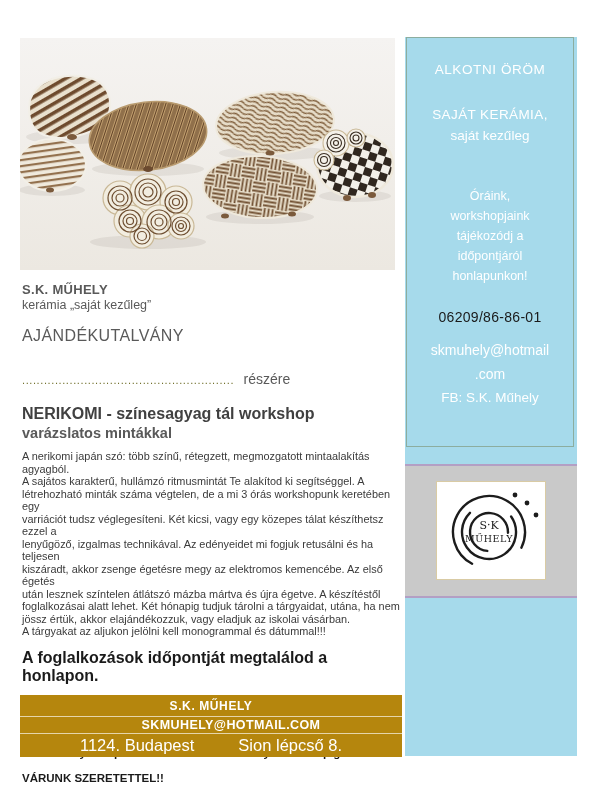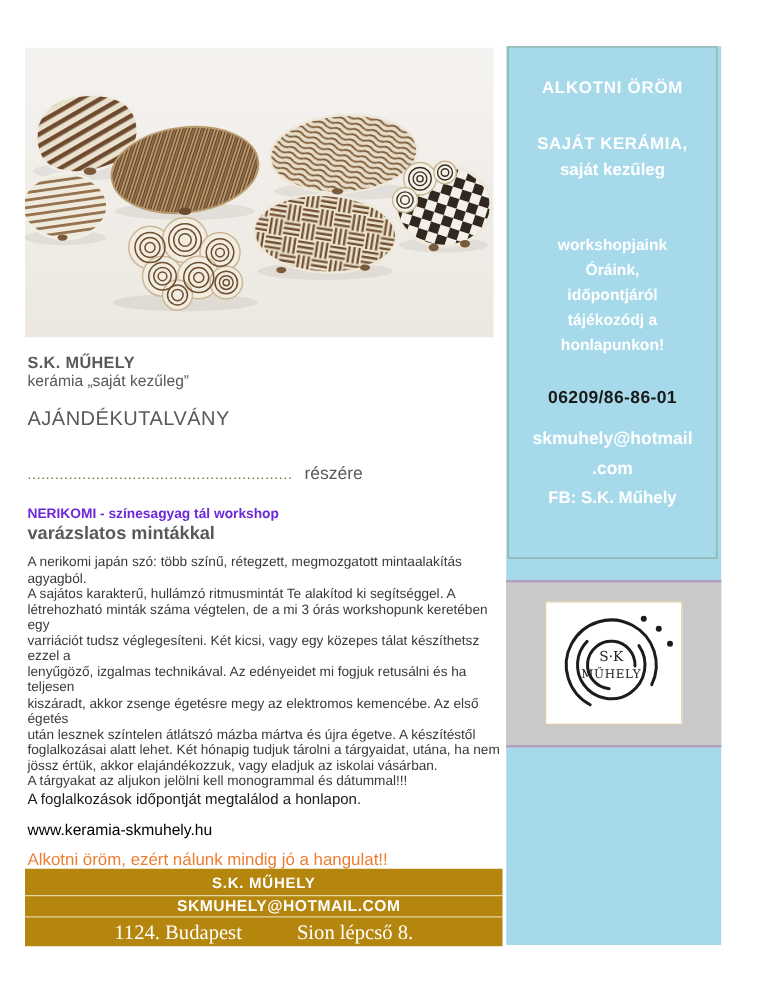--- a/index.html
+++ b/index.html
@@ -10,43 +10,43 @@
   .photo{position:absolute;left:20px;top:38px;width:375px;height:232px;}
 
   
   .main{position:absolute;left:22px;top:282px;width:380px;color:#595959;}
   .brand{font-size:13px;font-weight:bold;letter-spacing:.3px;}
   .brand-sub{font-size:12.5px;margin-top:1px;}
   .voucher{font-size:16px;margin-top:15px;letter-spacing:.4px;}
   .recipient{margin-top:25px;white-space:nowrap;overflow:hidden;}
   .dots{color:#71702C;font-size:11px;letter-spacing:.6px;}
   .recipient-label{color:#595959;font-size:14px;margin-left:5px;}
-  .h1{margin-top:17px;font-size:11px;font-weight:bold;color:#6d28d9;}
+  .h1{margin-top:17px;font-size:16px;font-weight:bold;color:#404040;}
   .h2{font-size:14.5px;font-weight:bold;color:#595959;margin-top:2px;}
   .para{margin-top:9px;font-size:10.9px;line-height:12.5px;color:#3A3A3A;}
-  .note{margin-top:0;font-size:12px;font-weight:normal;color:#1A1A1A;}
+  .note{margin-top:11px;font-size:16px;font-weight:bold;color:#1A1A1A;}
   .website{margin-top:11px;font-size:12.5px;color:#000;}
   .slogan{margin-top:9px;font-size:13.5px;color:#ED7D31;}
   .terms{margin-top:13px;font-size:11.5px;font-weight:bold;color:#1A1A1A;}
   .welcome{margin-top:13px;font-size:11.5px;font-weight:bold;color:#1A1A1A;}
 
   
   .footer{position:absolute;left:20px;top:695px;width:382px;height:62px;
           background:#B5860D;color:#fff;display:flex;flex-direction:column;text-align:center;}
   .f-row{display:flex;align-items:center;justify-content:center;}
   .f-row1{flex:0 0 21px;font-size:12px;font-weight:bold;letter-spacing:.6px;}
   .f-row2{flex:0 0 16px;font-size:12.5px;font-weight:bold;letter-spacing:.4px;
           border-top:1px solid rgba(255,255,255,.65);border-bottom:1px solid rgba(255,255,255,.65);padding-left:40px;}
-  .f-row3{flex:1;font-family:Liberation Serif, serif;font-size:16.5px;gap:44px;}
+  .f-row3{flex:1;font-family:Liberation Sans, sans-serif;font-size:16.5px;gap:44px;}
 
   
   .sidebar{position:absolute;left:405px;top:37px;width:172px;height:719px;background:#A6DAEB;}
   .side-box{position:absolute;left:1px;top:0;width:168px;height:410px;
             border:1px solid #8CAD9F;box-sizing:border-box;text-align:center;
-            color:#fff;font-weight:bold;}
+            color:#fff;font-weight:normal;}
   .sb1{margin-top:24px;font-size:13.5px;letter-spacing:.6px;}
   .sb2{margin-top:30px;font-size:13.5px;letter-spacing:.4px;}
   .sb3{margin-top:6px;font-size:13.5px;}
   .sb-info{margin-top:43px;font-size:12.5px;line-height:20px;}
   .sb-phone{margin-top:23px;font-size:14px;color:#1A1A1A;letter-spacing:.3px;}
   .sb-email{margin-top:13px;font-size:14px;line-height:24px;}
   .sb-fb{margin-top:4px;font-size:13.5px;}
   .gray-panel{position:absolute;left:0;top:427px;width:172px;height:134px;
               background:#C9C9C9;border-top:2px solid #B39FC4;border-bottom:2px solid #B39FC4;
               box-sizing:border-box;padding-left:20px;}
@@ -229,24 +229,24 @@
       <span>Sion lépcső 8.</span>
     </div>
   </div>
 
   <div class="sidebar">
     <div class="side-box">
       <div class="sb1">ALKOTNI ÖRÖM</div>
       <div class="sb2">SAJÁT KERÁMIA,</div>
       <div class="sb3">saját kezűleg</div>
       <div class="sb-info">
+        <div>Óráink,</div>
         <div>workshopjaink</div>
-        <div>Óráink,</div>
+        <div>tájékozódj a</div>
         <div>időpontjáról</div>
-        <div>tájékozódj a</div>
         <div>honlapunkon!</div>
       </div>
       <div class="sb-phone">06209/86-86-01</div>
       <div class="sb-email">
         <div>skmuhely@hotmail</div>
         <div>.com</div>
       </div>
       <div class="sb-fb">FB: S.K. Műhely</div>
     </div>
 

